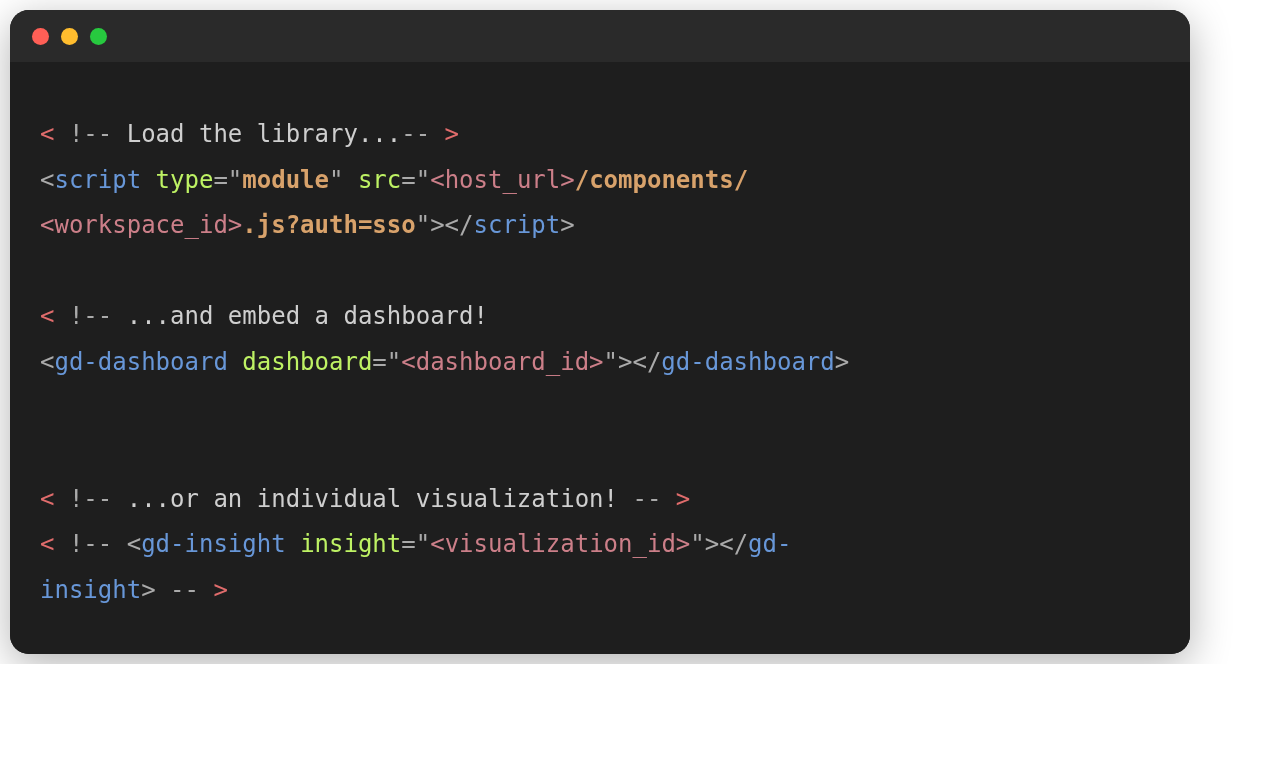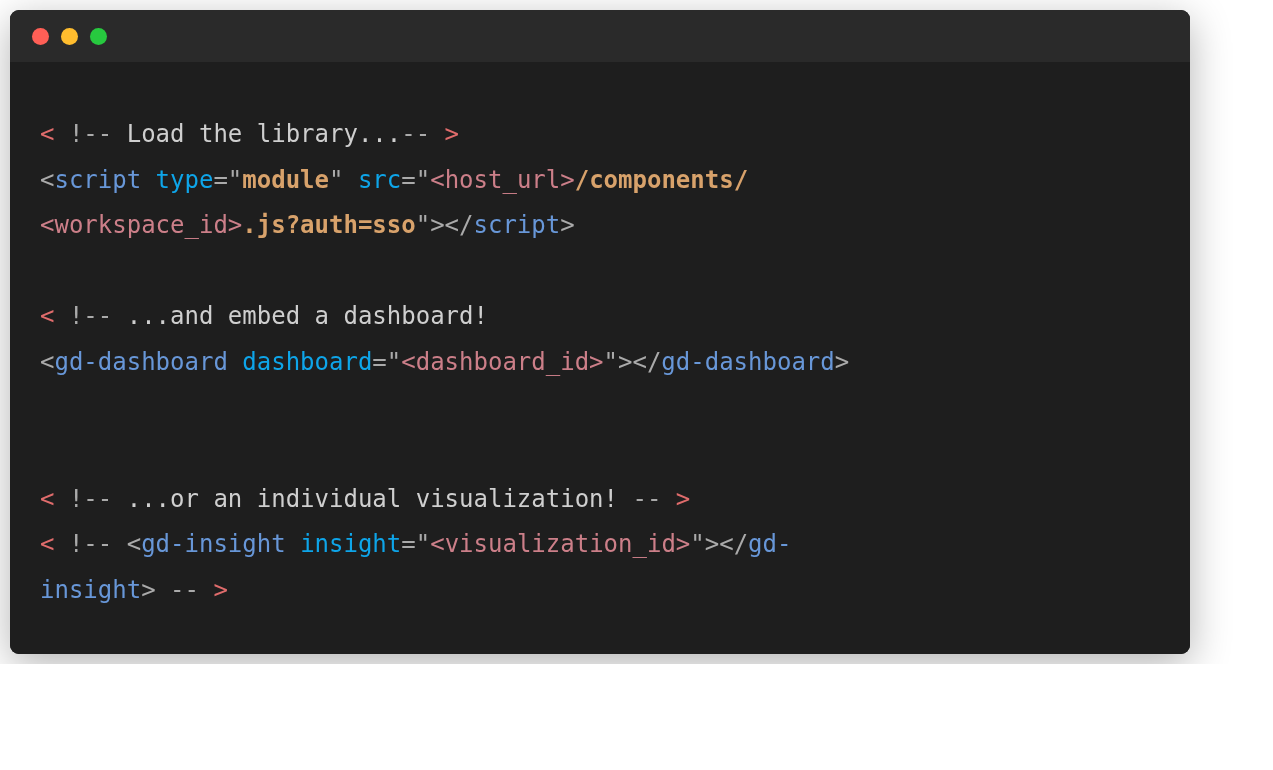--- a/index.html
+++ b/index.html
@@ -7,21 +7,21 @@
     background: #ffffff;
     font-family: 'SF Mono', 'Monaco', 'Menlo', 'Consolas', monospace;
     display: flex;
     justify-content: flex-start;
     align-items: flex-start;
     padding: 10px;
   }
   .window {
     width: 1180px;
     background: #1e1e1e;
-    border-radius: 9px;
+    border-radius: 19px;
     overflow: hidden;
     box-shadow: 0 10px 40px rgba(0,0,0,0.3);
   }
   .titlebar {
     background: #2a2a2a;
     height: 52px;
     display: flex;
     align-items: center;
     padding: 0 22px;
     gap: 12px;
@@ -39,21 +39,21 @@
     font-size: 24px;
     line-height: 1.9;
     color: #d4d4d4;
     white-space: pre-wrap;
     word-break: break-word;
     background: #1e1e1e;
   }
   .c-gray { color: #aaaaaa; }
   .c-red { color: #e06c6c; }
   .c-blue { color: #6897d8; }
-  .c-attr { color: #0ea5e9; }
+  .c-attr { color: #bef264; }
   .c-str { color: #d8a26b; font-weight: bold; }
   .c-var { color: #cc7f89; }
   .c-text { color: #cfcfcf; }
   .code-line { display: block; }
 </style>
 </head>
 <body>
 
 <div class="window">
   <div class="titlebar">

